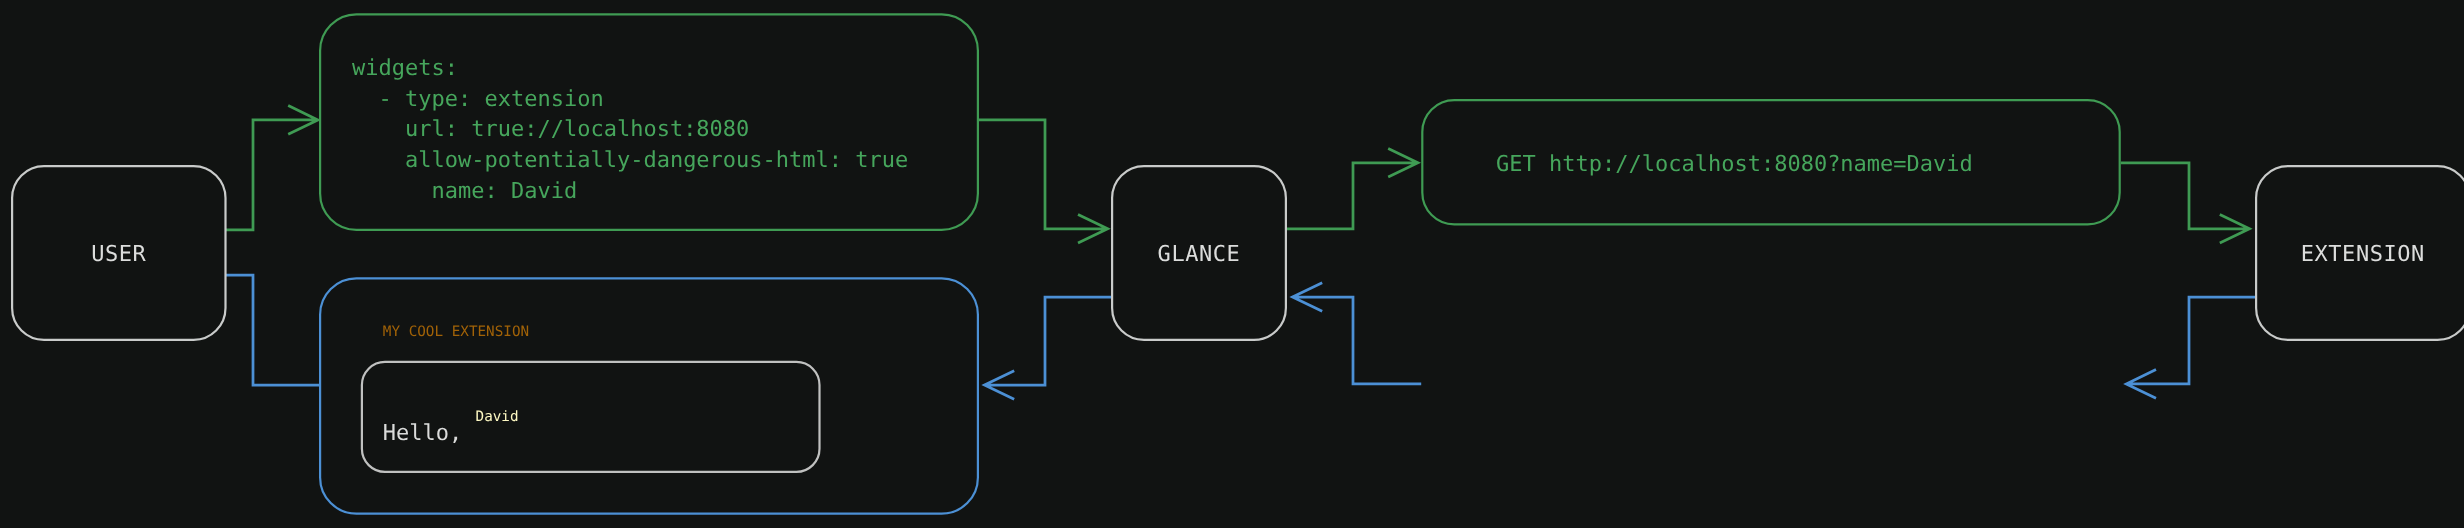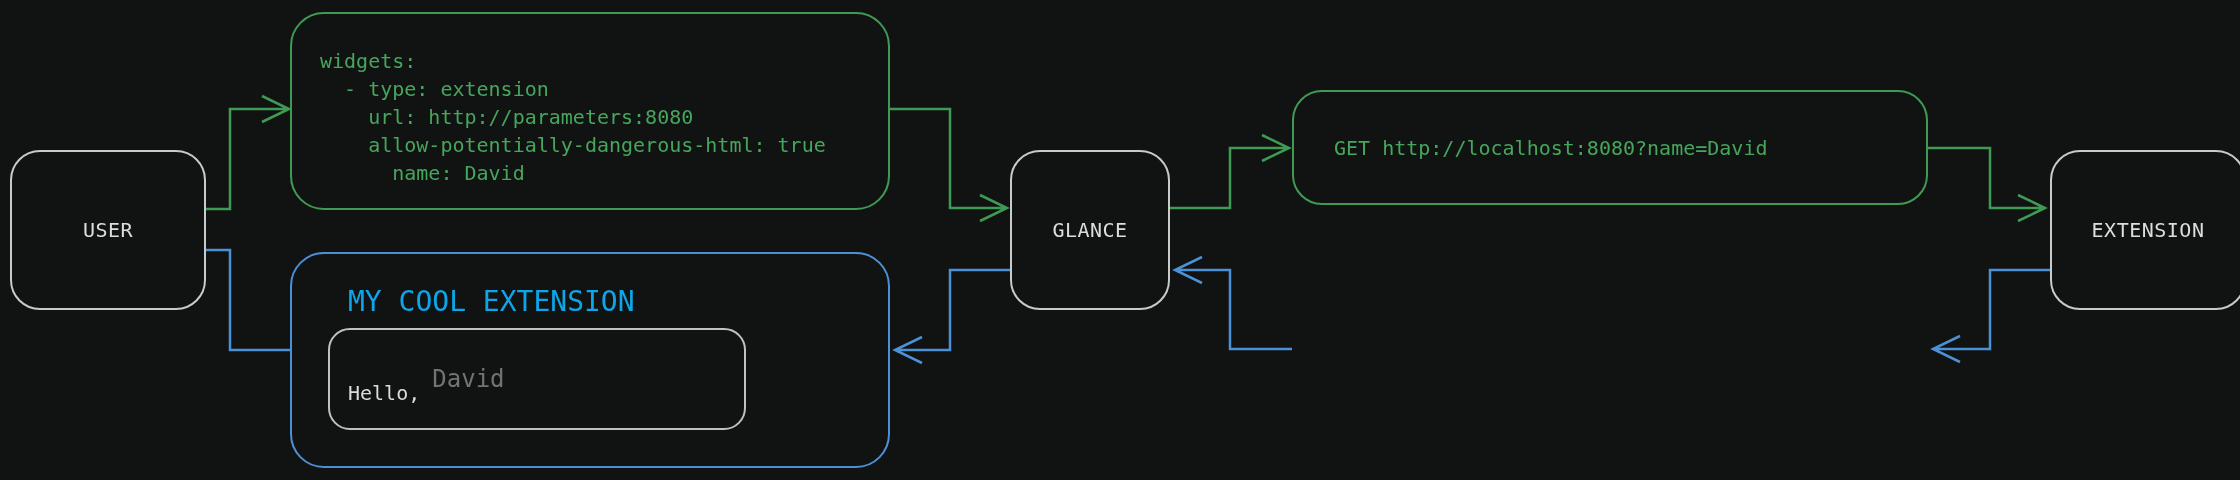--- a/index.html
+++ b/index.html
@@ -43,54 +43,54 @@
     box-sizing: border-box;
     display: flex;
     flex-direction: column;
     justify-content: center;
     background: #111312;
   }
   .msgbox.green { border: 2px solid #3f9b53; color: #46a65c; }
   .msgbox.blue  { border: 2px solid #4c90d5; color: #4f93d9; }
 
   .box-config   { left: 290px;  top: 12px;  width: 600px; height: 198px; padding: 12px 10px 0 28px; }
-  .box-request  { left: 1292px; top: 90px;  width: 636px; height: 115px; padding-left: 40px; border-radius: 30px; }
+  .box-request  { left: 1292px; top: 90px;  width: 636px; height: 115px; padding-left: 66px; border-radius: 30px; }
   .box-response { left: 1292px; top: 250px; width: 636px; height: 198px; padding-left: 50px; }
   .box-widget   { left: 290px;  top: 252px; width: 600px; height: 216px; border: 2px solid #4c90d5; }
 
   .code-line {
     font-size: 20px;
     line-height: 28px;
     height: 28px;
     white-space: pre;
   }
   .widget-title {
     position: absolute;
     left: 56px;
     top: 34px;
-    color: #0ea5e9;
-    font-size: 28px;
+    color: #a16207;
+    font-size: 13px;
     line-height: 28px;
     white-space: pre;
   }
   .inner-box {
     position: absolute;
     left: 36px;
     top: 74px;
     width: 418px;
     height: 102px;
     border: 2px solid #c0c1c0;
     border-radius: 22px;
     box-sizing: border-box;
     display: flex;
     align-items: center;
     padding-left: 18px;
   }
   .hello-prefix { color: #dadbda; font-size: 20px; white-space: pre; margin-top: 28px; }
-  .hello-name   { color: #737373; font-size: 24px; white-space: pre; }
+  .hello-name   { color: #fef9c3; font-size: 13px; white-space: pre; }
 </style>
 </head>
 <body>
 
 <div class="canvas">
 
   <svg class="connectors" viewBox="0 0 2240 480">
 
     <g stroke="#3f9b53" stroke-width="2.5" fill="none">
       <path d="M172,209 H230 V109 H288 M262,96 L289,109 L262,122"></path>
@@ -113,21 +113,21 @@
   <div class="node node-glance">
     <span>GLANCE</span>
   </div>
   <div class="node node-extension">
     <span>EXTENSION</span>
   </div>
 
   <div class="msgbox green box-config">
     <div class="code-line">widgets:</div>
     <div class="code-line">  - type: extension</div>
-    <div class="code-line">    url: http://parameters:8080</div>
+    <div class="code-line">    url: true://localhost:8080</div>
     <div class="code-line">    allow-potentially-dangerous-html: true</div>
     <div class="code-line">      name: David</div>
   </div>
 
   <div class="msgbox green box-request">
     <div class="code-line">GET http://localhost:8080?name=David</div>
   </div>
 
 
   <div class="msgbox box-widget">

